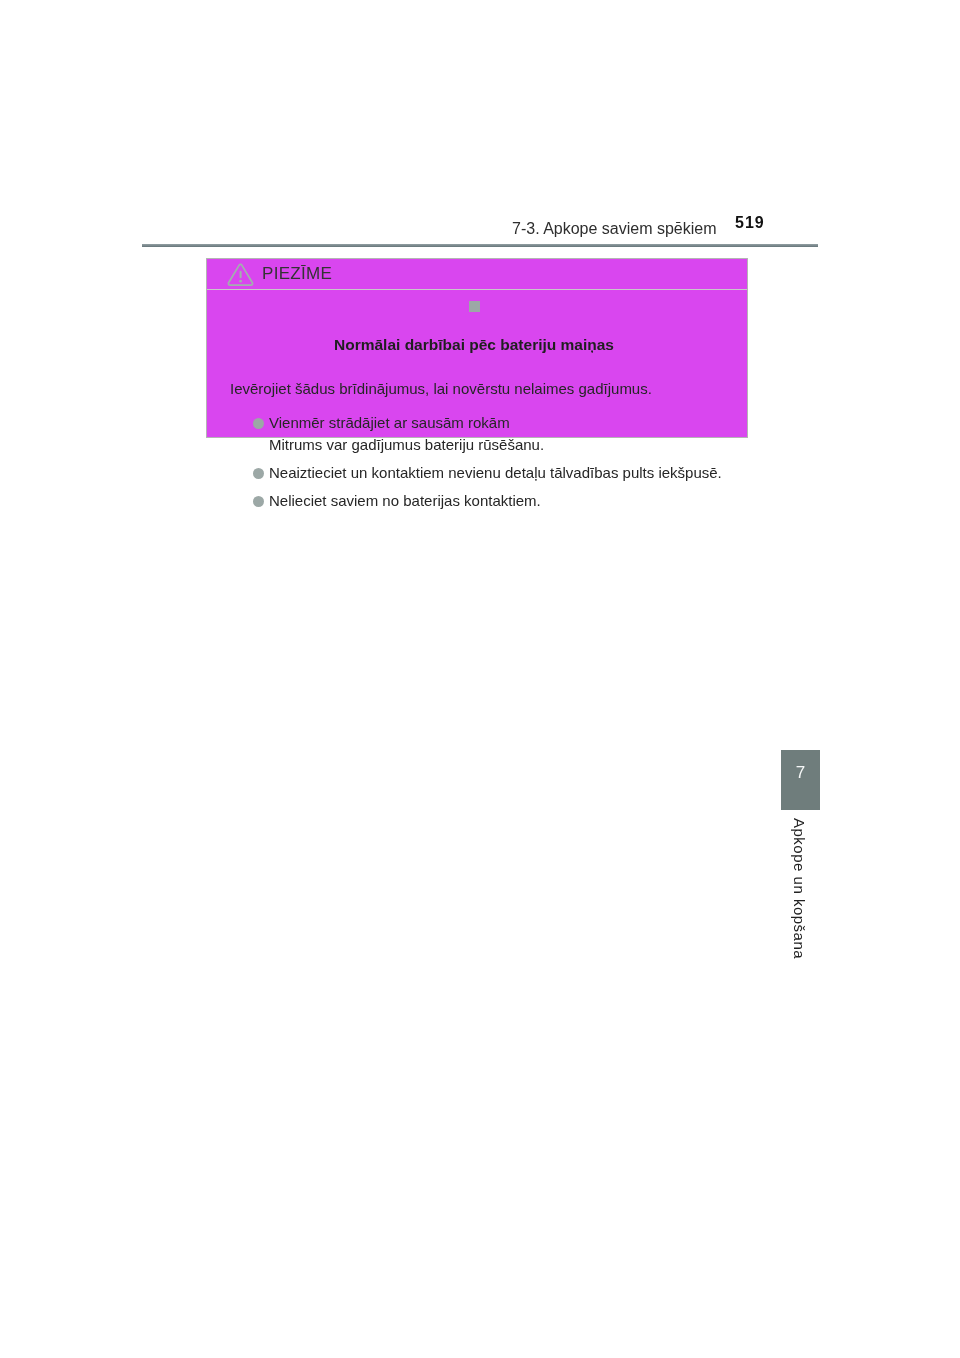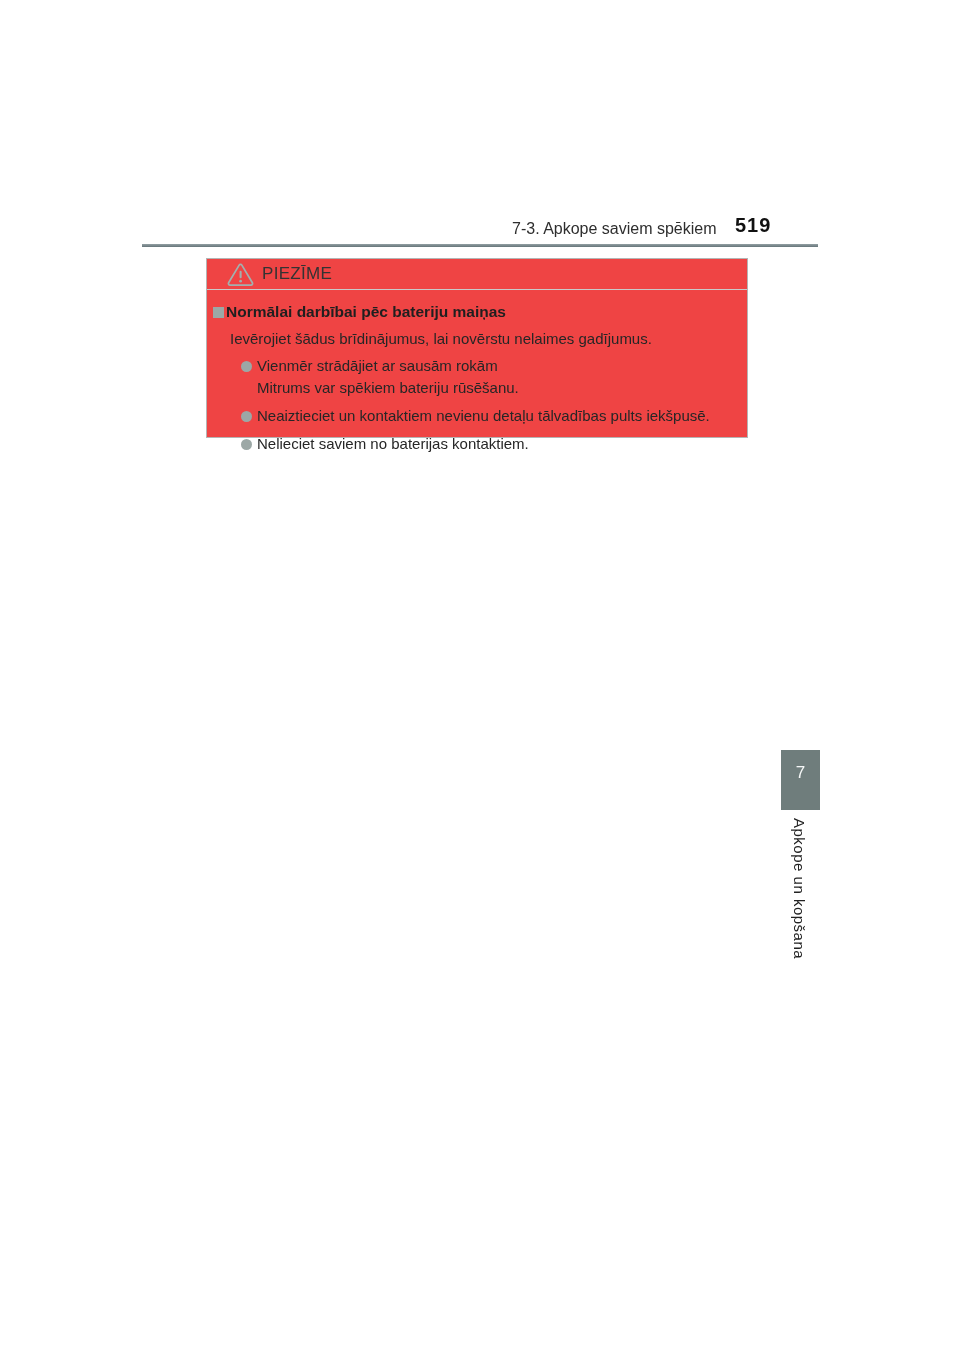--- a/index.html
+++ b/index.html
@@ -23,21 +23,21 @@
     left: 512px;
     top: 220px;
     font-size: 16px;
     color: #2e2e2e;
     white-space: nowrap;
   }
   .page-number {
     position: absolute;
     left: 735px;
     top: 214px;
-    font-size: 20px;
+    font-size: 16px;
     font-weight: bold;
     color: #111111;
     letter-spacing: 1px;
   }
   .header-rule {
     position: absolute;
     left: 142px;
     top: 244px;
     width: 676px;
     height: 3px;
@@ -45,21 +45,21 @@
   }
 
   
   .notice-box {
     position: absolute;
     left: 206px;
     top: 258px;
     width: 542px;
     height: 180px;
     border: 1px solid var(--box-border, #B4B4B4);
-    background: #ef4444;
+    background: #d946ef;
     box-sizing: border-box;
   }
   .notice-header {
     display: flex;
     align-items: center;
     gap: 8px;
     height: 31px;
     padding: 0 10px 0 20px;
     border-bottom: 1px solid #c9c9c9;
     box-sizing: border-box;
@@ -76,42 +76,43 @@
   }
   .notice-body {
     padding: 11px 12px 0 6px;
     font-size: 15px;
     line-height: 22px;
     color: var(--text, #262626);
   }
   .notice-heading-row {
     display: flex;
     align-items: center;
-    gap: 2px;
-    margin-bottom: 5px;
+    gap: 22px;
+    margin-bottom: 22px;
+    flex-direction: column;
   }
   .sq-bullet {
     width: 11px;
     height: 11px;
     background: var(--bullet, #9CA8A6);
     flex: 0 0 auto;
   }
   .notice-heading {
     font-weight: bold;
     font-size: 15.5px;
     color: #1f1f1f;
     white-space: nowrap;
   }
   .notice-intro {
     margin: 0 0 5px 17px;
     white-space: nowrap;
   }
   .notice-list {
     list-style: none;
-    margin: 0;
+    margin: 12px;
     padding: 0 0 0 28px;
   }
   .notice-list li {
     position: relative;
     padding-left: 16px;
     margin-bottom: 6px;
     white-space: nowrap;
   }
   .dot-bullet {
     position: absolute;
@@ -186,21 +187,21 @@
         <span class="sq-bullet"></span>
         <span class="notice-heading">Normālai darbībai pēc bateriju maiņas</span>
       </div>
 
       <p class="notice-intro">Ievērojiet šādus brīdinājumus, lai novērstu nelaimes gadījumus.</p>
 
       <ul class="notice-list">
         <li>
           <span class="dot-bullet"></span>
           <div>Vienmēr strādājiet ar sausām rokām</div>
-          <div>Mitrums var spēkiem bateriju rūsēšanu.</div>
+          <div>Mitrums var gadījumus bateriju rūsēšanu.</div>
         </li>
         <li>
           <span class="dot-bullet"></span>
           <div>Neaiztieciet un kontaktiem nevienu detaļu tālvadības pults iekšpusē.</div>
         </li>
         <li>
           <span class="dot-bullet"></span>
           <div>Nelieciet saviem no baterijas kontaktiem.</div>
         </li>
       </ul>

